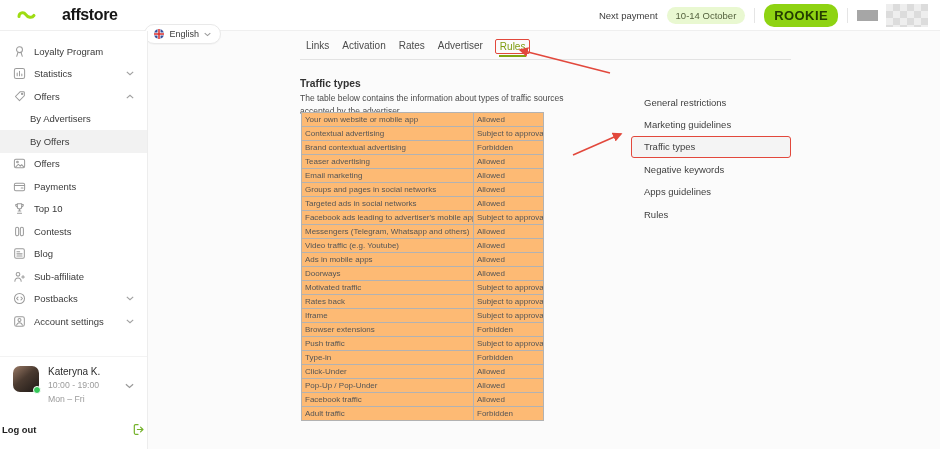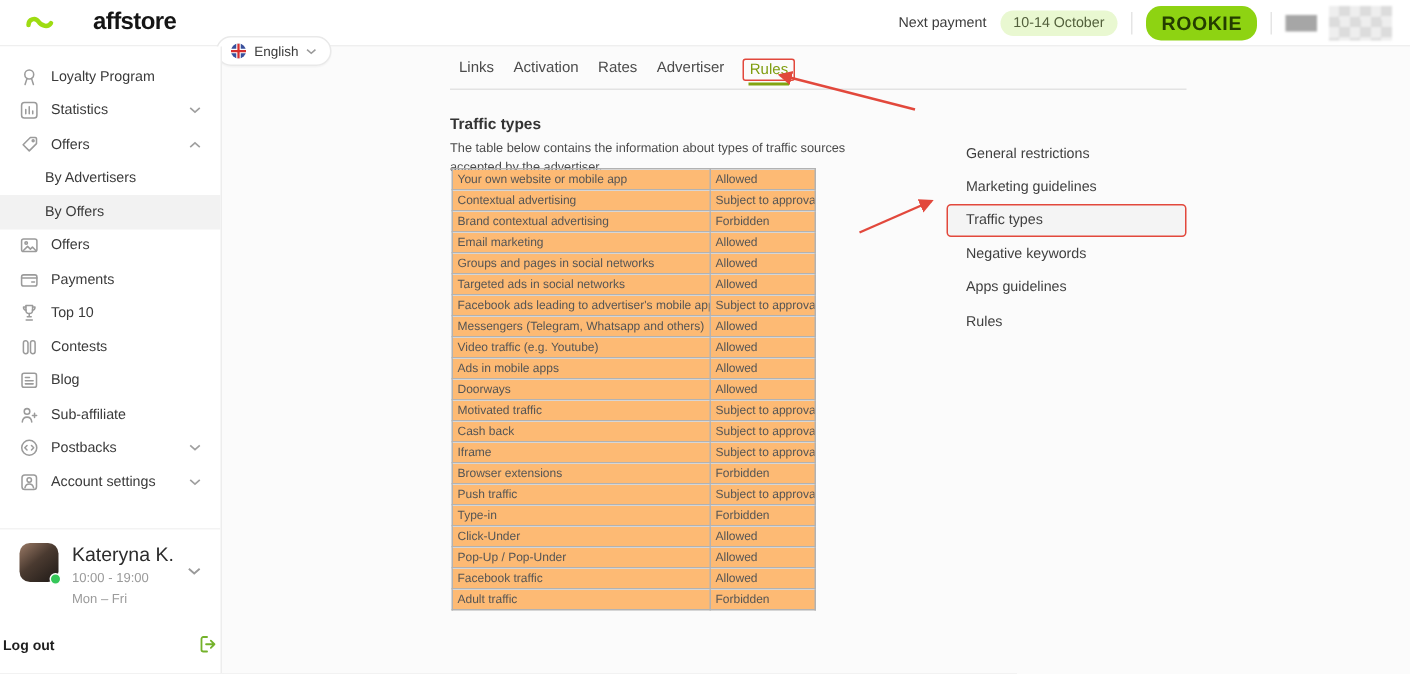--- a/index.html
+++ b/index.html
@@ -33,21 +33,21 @@
   .side-item.selected{background:#f2f2f2;}
   .side-icon{width:13px;height:13px;flex:none;display:flex;align-items:center;}
   .side-chevron{margin-left:auto;display:flex;}
   .side-chevron.up svg{transform:rotate(180deg);}
   .side-bottom{margin-top:auto;}
   .user-card{position:relative;display:flex;gap:9px;padding:9px 13px 6px;border-top:1px solid #f3f3f3;cursor:pointer;}
   .avatar{position:relative;width:26px;height:26px;border-radius:7px;flex:none;
           background:linear-gradient(140deg,#9a7a66 0%,#4a3a30 45%,#1e1916 100%);}
   .avatar::after{content:"";position:absolute;right:-2px;bottom:-2px;width:6px;height:6px;border-radius:50%;
                  background:#35c759;border:1.5px solid #fff;}
-  .user-name{font-size:13px;color:#2c2c2c;margin-bottom:2px;}
+  .user-name{font-size:10px;color:#2c2c2c;margin-bottom:2px;}
   .user-sub{font-size:8.7px;color:#9b9b9b;line-height:1.55;}
   .user-chevron{position:absolute;right:13px;top:18px;}
   .logout-row{display:flex;align-items:center;justify-content:space-between;padding:11px 2px 13px;cursor:pointer;}
   .logout-label{font-size:9.4px;font-weight:bold;color:#1f1f1f;}
 
   
   .content{position:absolute;left:149px;top:31px;right:0;bottom:0;background:#fbfbfb;}
   .tabs{position:absolute;left:157px;top:9px;display:flex;gap:13px;font-size:10px;color:#4b4b4b;}
   .tab{position:relative;cursor:pointer;}
   .tab.active{color:#7e9c0e;}
@@ -301,20 +301,24 @@
   </tr>
           <tr>
     <td class="c1">Contextual advertising</td>
     <td class="c2">Subject to approval</td>
   </tr>
           <tr>
     <td class="c1">Brand contextual advertising</td>
     <td class="c2">Forbidden</td>
   </tr>
           <tr>
+    <td class="c1">Teaser advertising</td>
+    <td class="c2">Allowed</td>
+  </tr>
+          <tr>
     <td class="c1">Email marketing</td>
     <td class="c2">Allowed</td>
   </tr>
           <tr>
     <td class="c1">Groups and pages in social networks</td>
     <td class="c2">Allowed</td>
   </tr>
           <tr>
     <td class="c1">Targeted ads in social networks</td>
     <td class="c2">Allowed</td>
@@ -337,21 +341,21 @@
   </tr>
           <tr>
     <td class="c1">Doorways</td>
     <td class="c2">Allowed</td>
   </tr>
           <tr>
     <td class="c1">Motivated traffic</td>
     <td class="c2">Subject to approval</td>
   </tr>
           <tr>
-    <td class="c1">Cash back</td>
+    <td class="c1">Rates back</td>
     <td class="c2">Subject to approval</td>
   </tr>
           <tr>
     <td class="c1">Iframe</td>
     <td class="c2">Subject to approval</td>
   </tr>
           <tr>
     <td class="c1">Browser extensions</td>
     <td class="c2">Forbidden</td>
   </tr>

